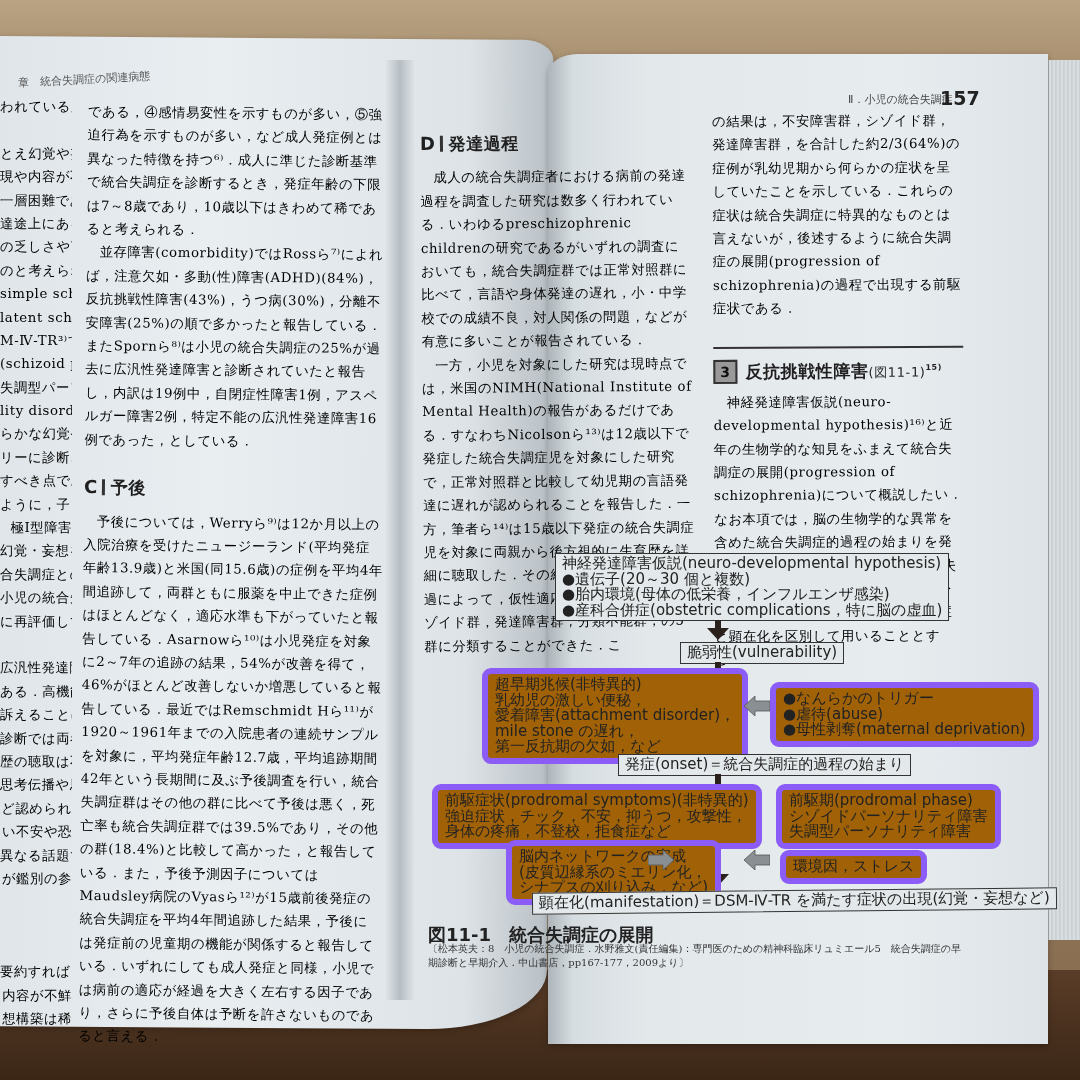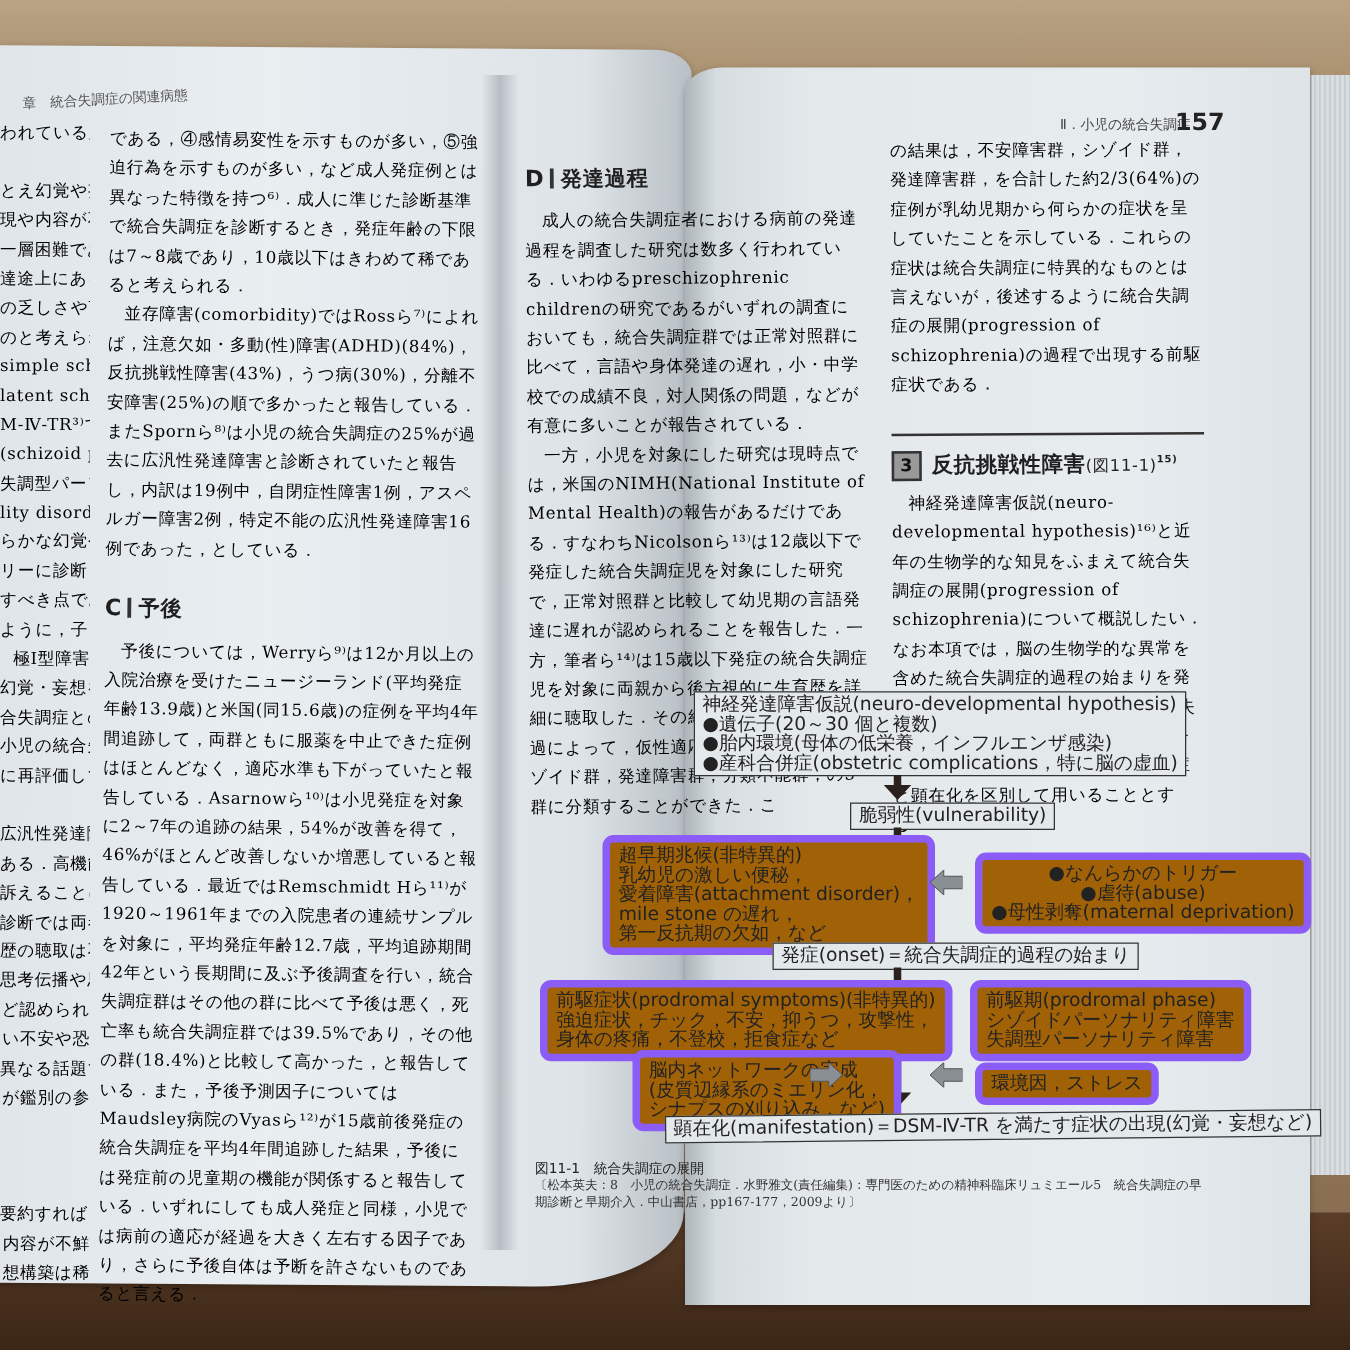--- a/index.html
+++ b/index.html
@@ -77,21 +77,21 @@
 
     
     .diagram { position: absolute; left: 430px; top: 548px; width: 520px; height: 380px;
       font-family: "DejaVu Sans", sans-serif; font-size: 15px; color: #222; line-height: 15.5px; }
     .box { position: absolute; border: 1px solid #333; background: #e3e8ea; padding: 2px 6px; white-space: nowrap; }
     .rbox { position: absolute; border: 6px solid #8b5cf6; background: #a16207; border-radius: 9px; padding: 3px 7px; white-space: nowrap; }
     .vline { position: absolute; width: 6px; background: #2a211d; }
     .arrowhead { position: absolute; width: 0; height: 0; border-left: 11px solid transparent; border-right: 11px solid transparent; border-top: 12px solid #2a211d; }
     .fat-arrow { position: absolute; width: 26px; height: 20px; }
     .caption { position: absolute; left: 428px; top: 928px; width: 540px; font-size: 10px; line-height: 14px; color: #333; }
-    .caption .cap-title { font-family: "DejaVu Sans", sans-serif; font-size: 11px; font-weight: normal; color: #222; }
+    .caption .cap-title { font-family: "DejaVu Sans", sans-serif; font-size: 18px; font-weight: bold; color: #222; }
   </style>
 </head>
 <body>
 
 <div class="desk-bottom"></div>
 
 <div class="page page-left"></div>
 <div class="gutter"></div>
 
 <div class="page page-right"></div>
@@ -189,21 +189,21 @@
     <div>超早期兆候(非特異的)</div>
     <div>乳幼児の激しい便秘，</div>
     <div>愛着障害(attachment disorder)，</div>
     <div>mile stone の遅れ，</div>
     <div>第一反抗期の欠如，など</div>
   </div>
 
   <svg class="fat-arrow" style="left:314px;top:148px;" viewBox="0 0 26 20">
     <polygon points="0,10 11,0 11,5 26,5 26,15 11,15 11,20" fill="#8a8f93" stroke="#555" stroke-width="0.8"></polygon>
   </svg>
-  <div class="rbox" style="left:350px;top:134px;text-align:center;">
+  <div class="rbox" style="left:340px;top:134px;">
     <div>●なんらかのトリガー</div>
     <div>●虐待(abuse)</div>
     <div>●母性剥奪(maternal deprivation)</div>
   </div>
 
   <div class="box" style="left:188px;top:206px;">発症(onset)＝統合失調症的過程の始まり</div>
 
   <div class="vline" style="left:285px;top:226px;height:102px;"></div>
   <div class="arrowhead" style="left:277px;top:326px;"></div>
 

